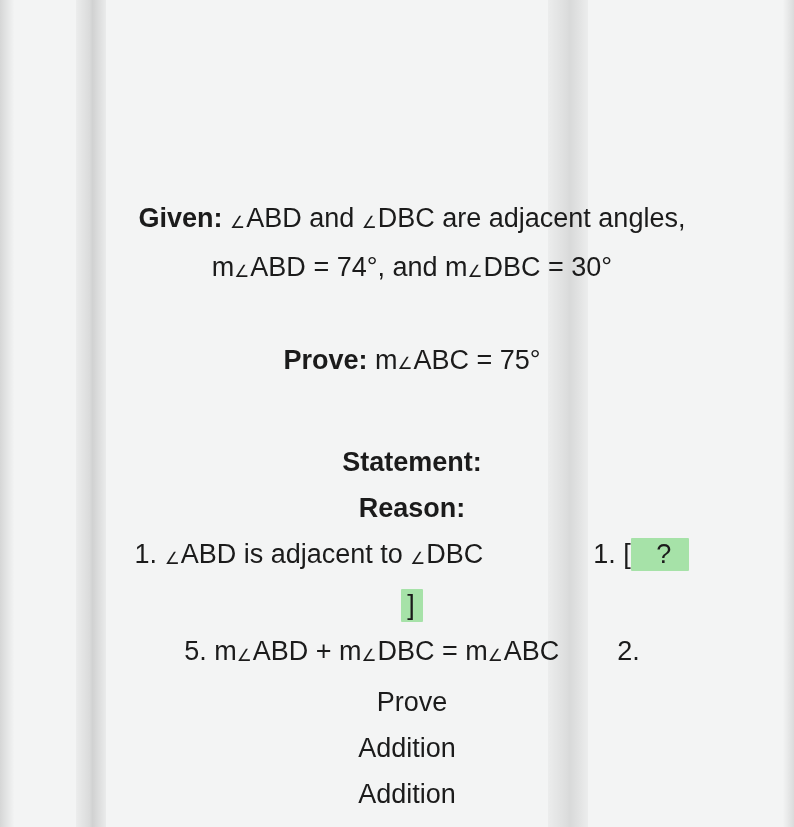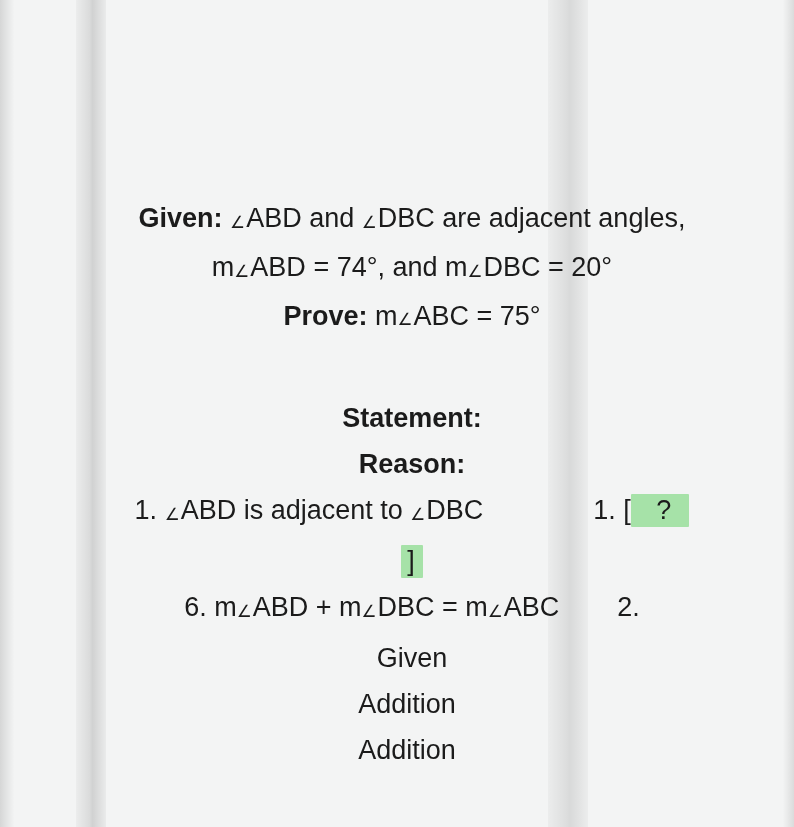--- a/index.html
+++ b/index.html
@@ -69,20 +69,21 @@
     top: 196px;
     width: 700px;
     text-align: center;
     font-size: 27px;
     line-height: 44px;
   }
   .given-line, .measures-line, .prove-line {
     margin-bottom: 0;
   }
   .prove-block {
+    margin-top: 44px;
     margin-bottom: 44px;
   }
   .bold {
     font-weight: 700;
   }
   .angle {
     font-size: 0.62em;
     vertical-align: -0.05em;
     display: inline-block;
     margin-right: 1px;
@@ -116,38 +117,38 @@
 <div class="gutter-right"></div>
 
 <div class="page">
   <div class="content">
 
     <div class="given-line">
       <span class="bold">Given:</span>
       <span class="angle">∠</span><span>ABD</span><span> and </span><span class="angle">∠</span><span>DBC</span><span> are adjacent angles,</span>
     </div>
     <div class="measures-line">
-      <span>m</span><span class="angle">∠</span><span>ABD</span><span> = 74°, and m</span><span class="angle">∠</span><span>DBC</span><span> = 20°</span>
+      <span>m</span><span class="angle">∠</span><span>ABD</span><span> = 74°, and m</span><span class="angle">∠</span><span>DBC</span><span> = 30°</span>
     </div>
 
     <div class="prove-block">
       <span class="bold">Prove:</span><span> m</span><span class="angle">∠</span><span>ABC</span><span> = 75°</span>
     </div>
 
     <div class="stmt-reason-headers flow">
       <span class="bold">Statement:</span><br>
       <span class="bold">Reason:</span>
     </div>
 
     <div class="flow">
       <span>1. </span><span class="angle">∠</span><span>ABD</span><span> is adjacent to </span><span class="angle">∠</span><span>DBC</span><span class="sp-reason-gap"></span><span>1. </span><span>[</span><span class="hl" style="white-space:pre;">   ?  </span><br><span class="hl-narrow">]</span>
     </div>
 
     <div class="flow">
-      <span>6. m</span><span class="angle">∠</span><span>ABD</span><span> +  m</span><span class="angle">∠</span><span>DBC</span><span> = m</span><span class="angle">∠</span><span>ABC</span><span class="sp-num2-gap"></span><span>2.</span><br><span>Given</span>
+      <span>5. m</span><span class="angle">∠</span><span>ABD</span><span> +  m</span><span class="angle">∠</span><span>DBC</span><span> = m</span><span class="angle">∠</span><span>ABC</span><span class="sp-num2-gap"></span><span>2.</span><br><span>Prove</span>
     </div>
 
     <div class="flow" style="text-align:center; padding-right:10px; line-height:46px;">
       <span>Addition</span><br>
       <span>Addition</span>
     </div>
 
   </div>
 </div>
 

